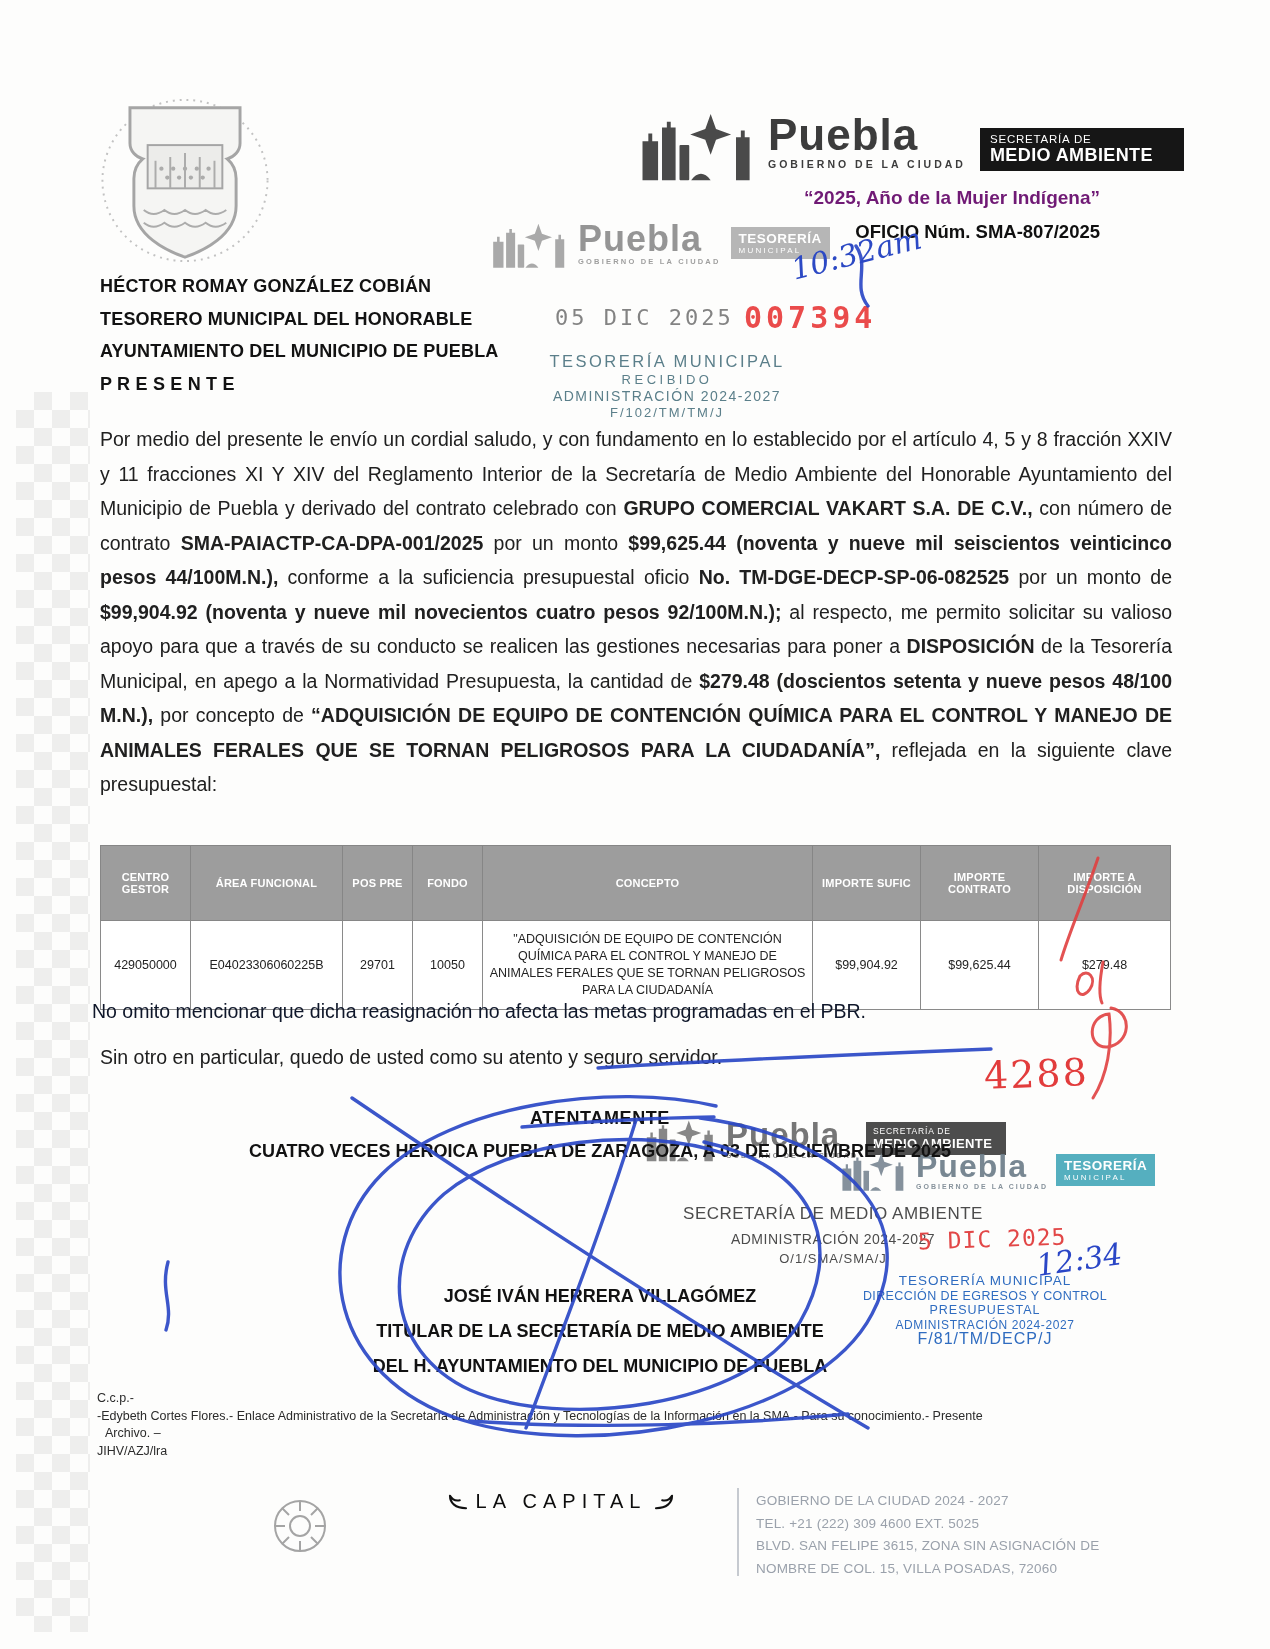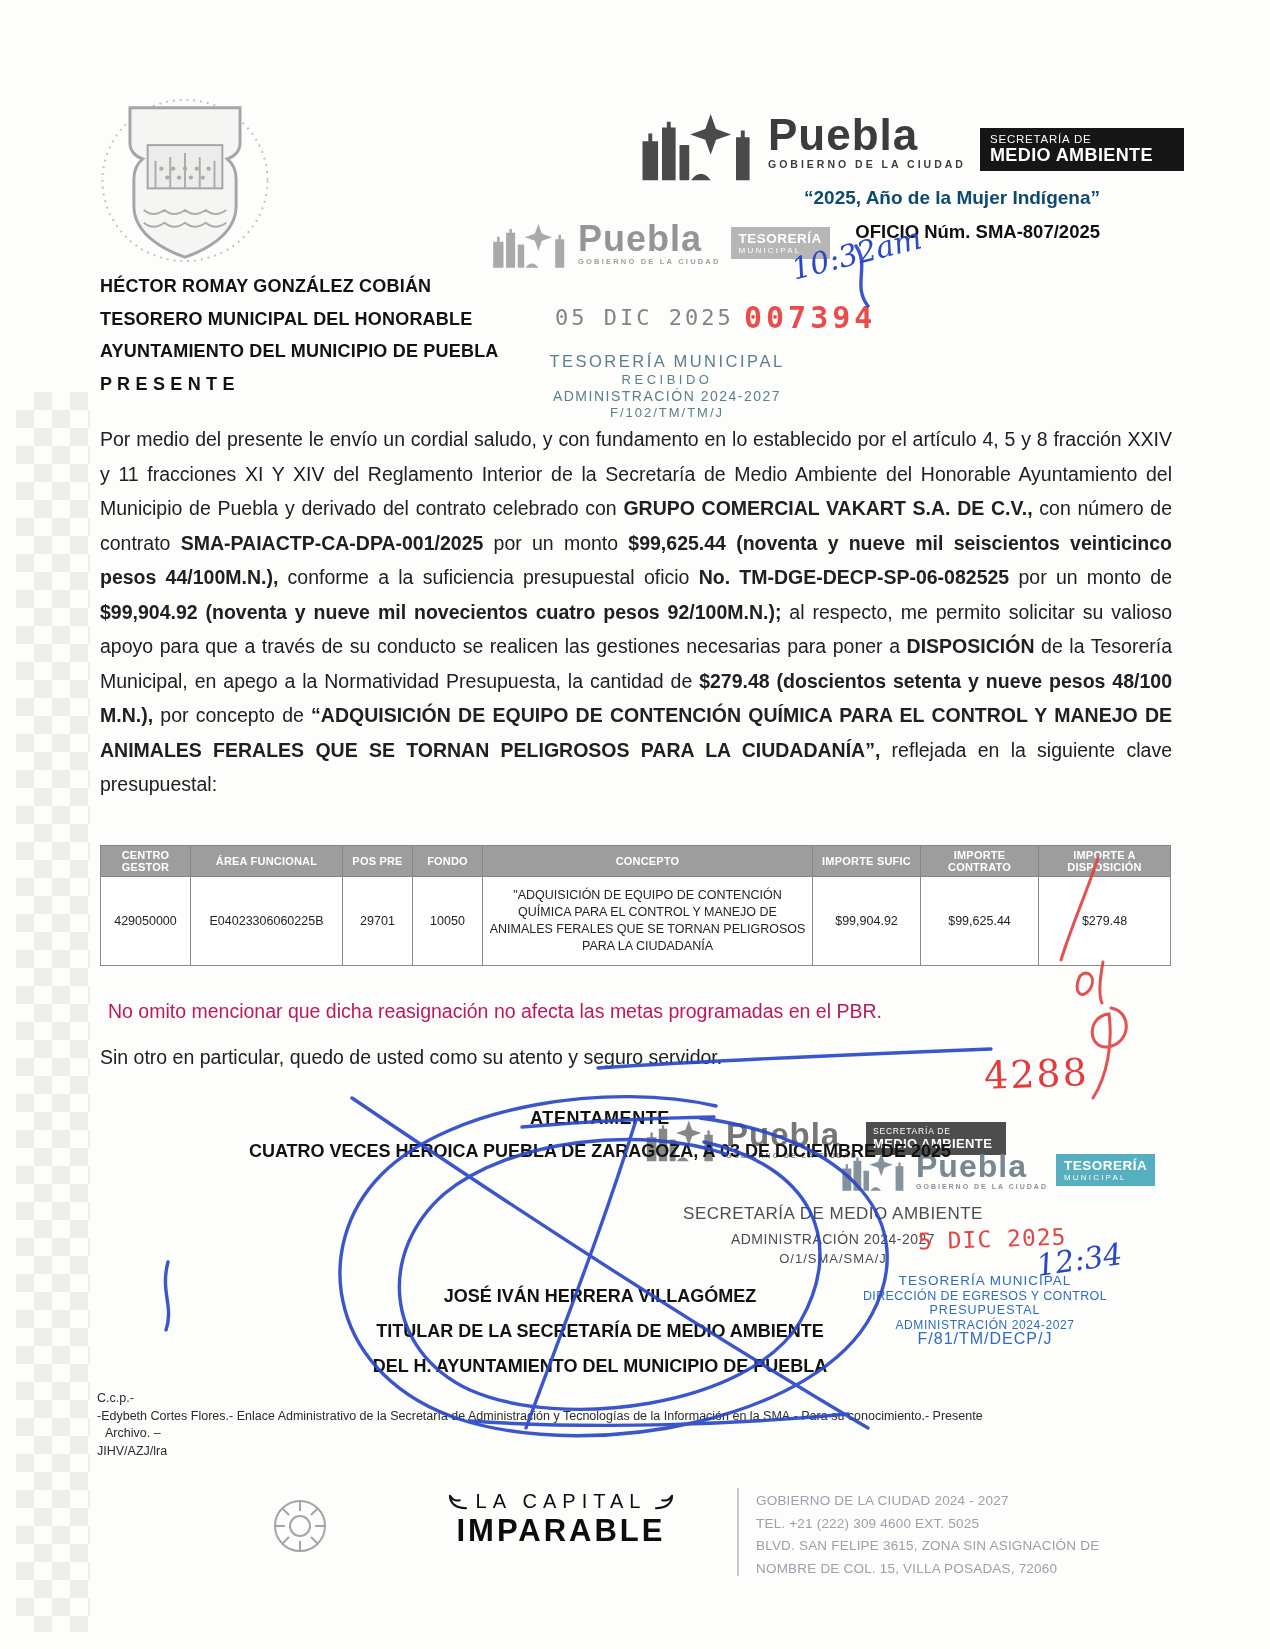--- a/index.html
+++ b/index.html
@@ -31,21 +31,21 @@
   .badge-tes { background:#8ba0a5; color:#fff; padding:4px 8px; }
   .badge-tes .bl1 { font-size:13.5px; font-weight:700; letter-spacing:.5px; }
   .badge-tes .bl2 { font-size:8px; letter-spacing:2.2px; }
 
   .hdr-logo { position:absolute; left:634px; top:112px; display:flex; align-items:flex-start; }
   .hdr-logo .plogo-icon { width:128px; height:74px; }
   .hdr-logo .plogo-word { font-size:44px; line-height:46px; }
   .hdr-logo .plogo-tag { font-size:10.5px; }
   .hdr-logo .badge-sma { margin-left:14px; margin-top:16px; width:204px; }
 
-  .slogan { position:absolute; top:187px; right:170px; font-size:19px; font-weight:700; color:#0c4a6e; }
+  .slogan { position:absolute; top:187px; right:170px; font-size:19px; font-weight:700; color:#701a75; }
   .oficio { position:absolute; top:221px; right:170px; font-size:18.5px; font-weight:700; color:#101010; }
 
   
   .rstamp { position:absolute; left:488px; top:221px; display:flex; align-items:flex-start; opacity:.72; filter:grayscale(1); }
   .rstamp .plogo-icon { width:84px; height:52px; color:#8a8a8a; }
   .rstamp .plogo-word { font-size:36px; color:#6e6e6e; line-height:36px; }
   .rstamp .plogo-tag { font-size:7.5px; letter-spacing:2.2px; color:#7b7b7b; }
   .rstamp .badge-tes { margin-left:10px; margin-top:6px; }
   .rstamp-date { position:absolute; left:555px; top:305px; font-family:"DejaVu Sans Mono",monospace; font-size:22px; color:#6e6e6e; letter-spacing:3px; opacity:.85; }
   .rstamp-folio { position:absolute; left:744px; top:300px; font-family:"DejaVu Sans Mono",monospace; font-size:30px; font-weight:700; color:#ea4b4b; letter-spacing:4px; }
@@ -55,24 +55,24 @@
   .rstamp-block .rs2 { font-size:13px; letter-spacing:3.5px; margin-top:1px; }
   .rstamp-block .rs3 { font-size:14px; letter-spacing:1.5px; margin-top:1px; }
   .rstamp-block .rs4 { font-size:13px; letter-spacing:2px; margin-top:1px; }
 
   .addressee { position:absolute; left:100px; top:270px; font-weight:700; font-size:18px; line-height:32.5px; color:#121212; letter-spacing:.2px; }
 
   .body-par { position:absolute; left:100px; top:422px; width:1072px; font-size:19.5px; line-height:34.5px; text-align:justify; color:#202020; }
   .seg-b { font-weight:700; }
 
   .btable { position:absolute; left:100px; top:845px; width:1070px; border-collapse:collapse; table-layout:fixed; }
-  .btable th { background:#9d9d9d; color:#fff; font-size:11px; font-weight:700; border:1px solid #868686; padding:3px 4px; text-align:center; letter-spacing:.2px; }
+  .btable th { background:#9d9d9d; color:#fff; font-size:11px; font-weight:700; border:1px solid #868686; padding:25px 4px; text-align:center; letter-spacing:.2px; }
   .btable td { border:1px solid #8a8a8a; font-size:12.5px; color:#232323; text-align:center; padding:10px 6px; line-height:17px; background:#fff; }
 
-  .note { position:absolute; left:108px; top:1000px; font-size:19.5px; color:#be185d; }
+  .note { position:absolute; left:92px; top:1000px; font-size:19.5px; color:#0f172a; }
   .farewell { position:absolute; left:100px; top:1046px; font-size:19.5px; color:#202020; }
   .red-num { position:absolute; left:984px; top:1052px; font-size:38px; color:#e23c3c; font-family:"DejaVu Serif",serif; transform:rotate(-2deg); letter-spacing:2px; }
 
   .cline { position:absolute; left:100px; width:1000px; text-align:center; font-weight:700; font-size:18px; color:#121212; }
   .atent { top:1108px; letter-spacing:.6px; }
   .dateline { top:1141px; }
   .signer1 { top:1286px; }
   .signer2 { top:1321px; }
   .signer3 { top:1356px; }
 
@@ -317,21 +317,20 @@
   <div class="brand">
     <div class="brand-top">
       <svg class="curl" viewBox="0 0 22 18">
           <path d="M20 16 C8 16 2 10 2 2 M2 2 c3 5 7 6 11 5" fill="none" stroke="#111" stroke-width="2.4" stroke-linecap="round"></path>
         </svg>
       <span class="brand-l1">LA CAPITAL</span>
       <svg class="curl r" viewBox="0 0 22 18">
           <path d="M20 16 C8 16 2 10 2 2 M2 2 c3 5 7 6 11 5" fill="none" stroke="#111" stroke-width="2.4" stroke-linecap="round"></path>
         </svg>
     </div>
-    <div class="brand-l2">IMPARABLE</div>
   </div>
   <div class="fdivider"></div>
   <div class="contact">
     <div>GOBIERNO DE LA CIUDAD 2024 - 2027</div>
     <div>TEL. +21 (222) 309 4600 EXT. 5025</div>
     <div>BLVD. SAN FELIPE 3615, ZONA SIN ASIGNACIÓN DE</div>
     <div>NOMBRE DE COL. 15, VILLA POSADAS, 72060</div>
   </div>
 
   <svg class="overlay" viewBox="0 0 1270 1649">

